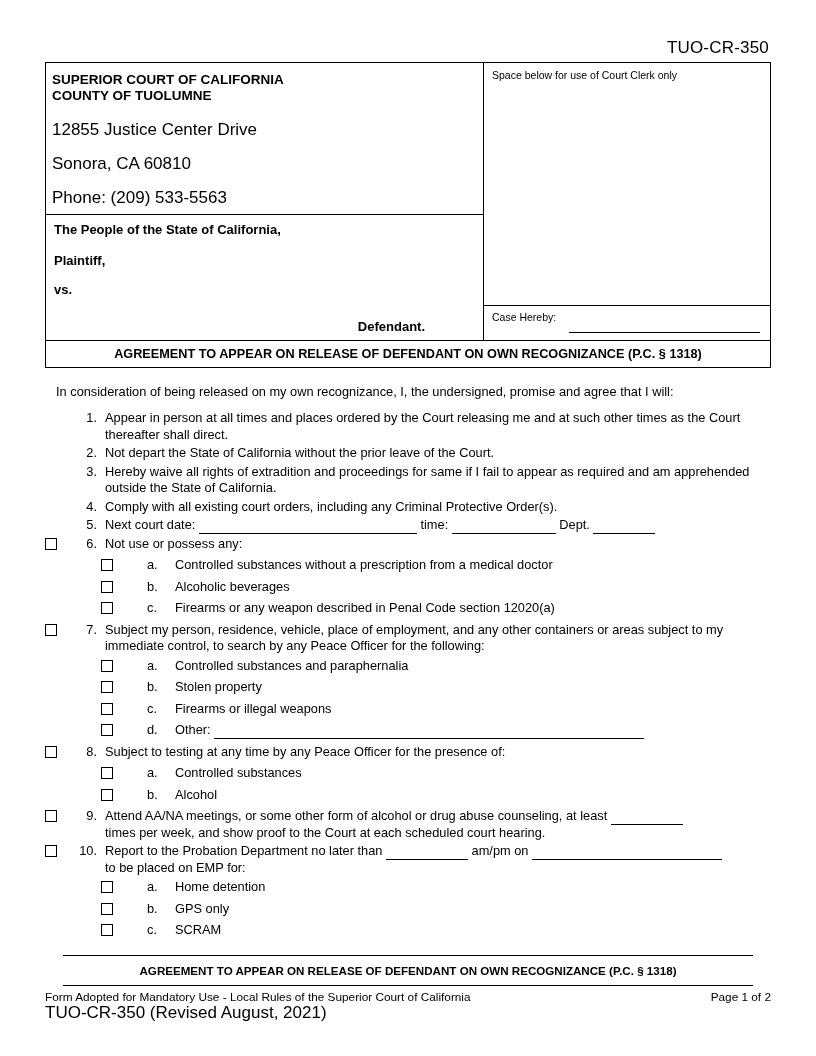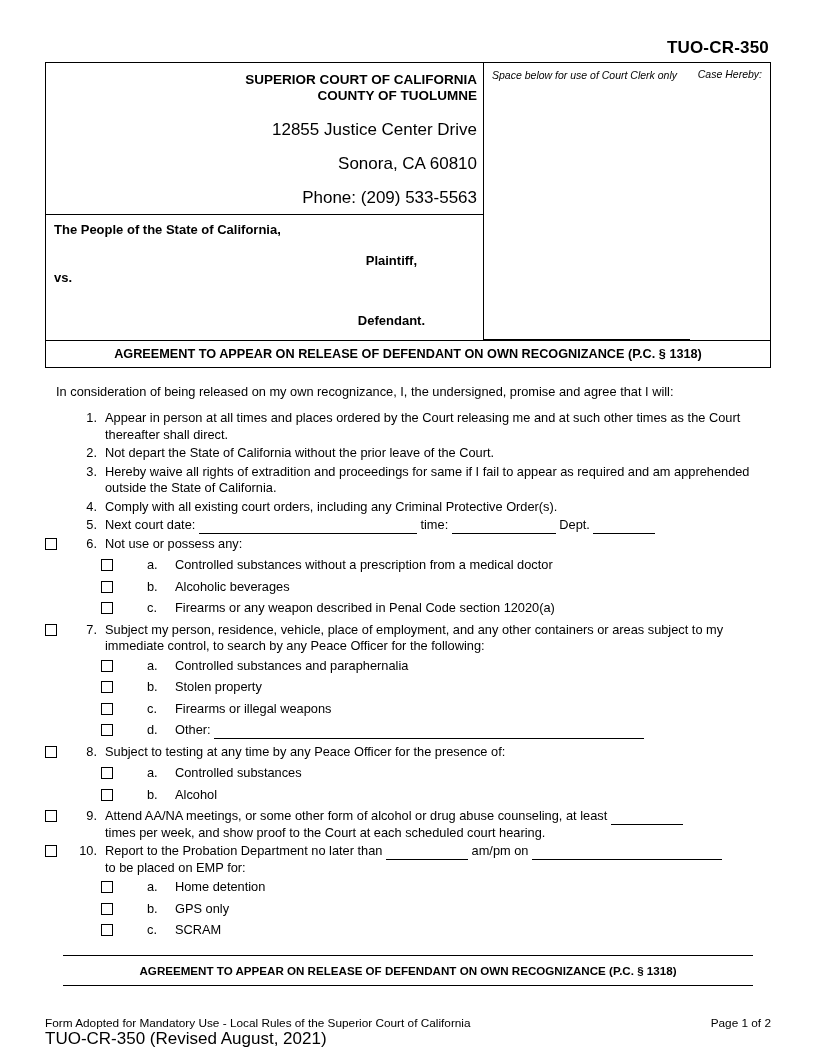--- a/index.html
+++ b/index.html
@@ -21,42 +21,42 @@
     width: 816px;
     height: 1056px;
     box-sizing: border-box;
     padding: 38px 45px 0 45px;
   }
 
   
   .form-number-row {
     text-align: right;
     font-size: 17px;
-    font-weight: bold;
+    font-weight: normal;
     letter-spacing: 0.2px;
     margin-bottom: 4px;
     padding-right: 2px;
   }
 
   
   .caption {
     border: 1.5px solid #000;
     display: flex;
     width: 100%;
     box-sizing: border-box;
   }
   .caption-left {
     width: 60.5%;
     box-sizing: border-box;
     border-right: 1.5px solid #000;
     display: flex;
     flex-direction: column;
   }
   .court-block {
-    text-align: right;
+    text-align: left;
     padding: 9px 6px 8px 6px;
     border-bottom: 1.5px solid #000;
   }
   .court-name {
     font-weight: bold;
     font-size: 13.5px;
     line-height: 16px;
   }
   .court-addr {
     font-size: 17px;
@@ -67,36 +67,34 @@
     flex: 1;
     position: relative;
     padding: 7px 8px 6px 8px;
     font-size: 13px;
     min-height: 125px;
     box-sizing: border-box;
     font-weight: bold;
   }
   .party-people { margin-bottom: 16px; }
   .party-role {
-    text-align: right;
     padding-right: 58px;
   }
-  .party-vs { margin-top: 2px; }
+  .party-vs { margin-top: 14px; }
   .party-def {
     position: absolute;
     right: 8px;
-    bottom: 12px;
+    bottom: 6px;
     padding-right: 50px;
   }
   .caption-right {
     width: 39.5%;
     box-sizing: border-box;
     display: flex;
-    flex-direction: row;
-    font-style: italic;
+    flex-direction: column;
   }
   .clerk-space {
     flex: 1;
     padding: 6px 8px;
     font-size: 10.5px;
     border-bottom: 1.5px solid #000;
   }
   .case-number {
     height: 34px;
     box-sizing: border-box;
@@ -209,21 +207,20 @@
   .footer-rule-bot {
     border-top: 1.2px solid #000;
     margin: 0 18px 0 18px;
   }
   .footer-meta {
     display: flex;
     justify-content: space-between;
     font-size: 11.8px;
     padding: 4px 0 0 0;
     line-height: 15px;
-    margin-top: 26px;
   }
   .footer-left-l2 { font-size: 17px; }
 </style>
 </head>
 <body>
 
 <div class="page">
 
   <div class="form-number-row">TUO-CR-350</div>
 

